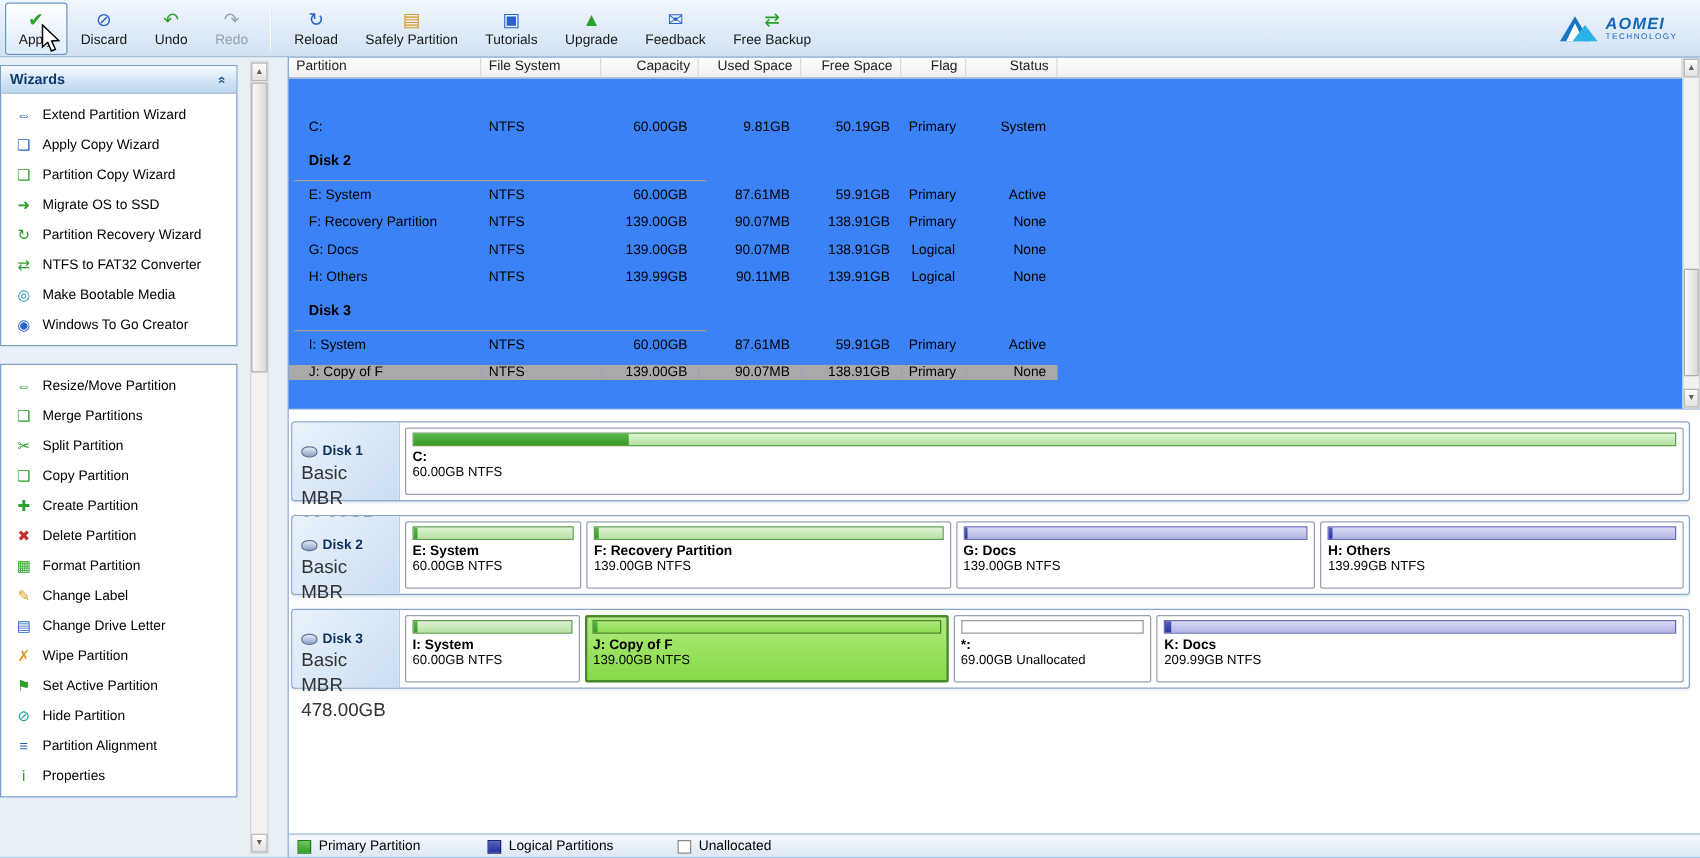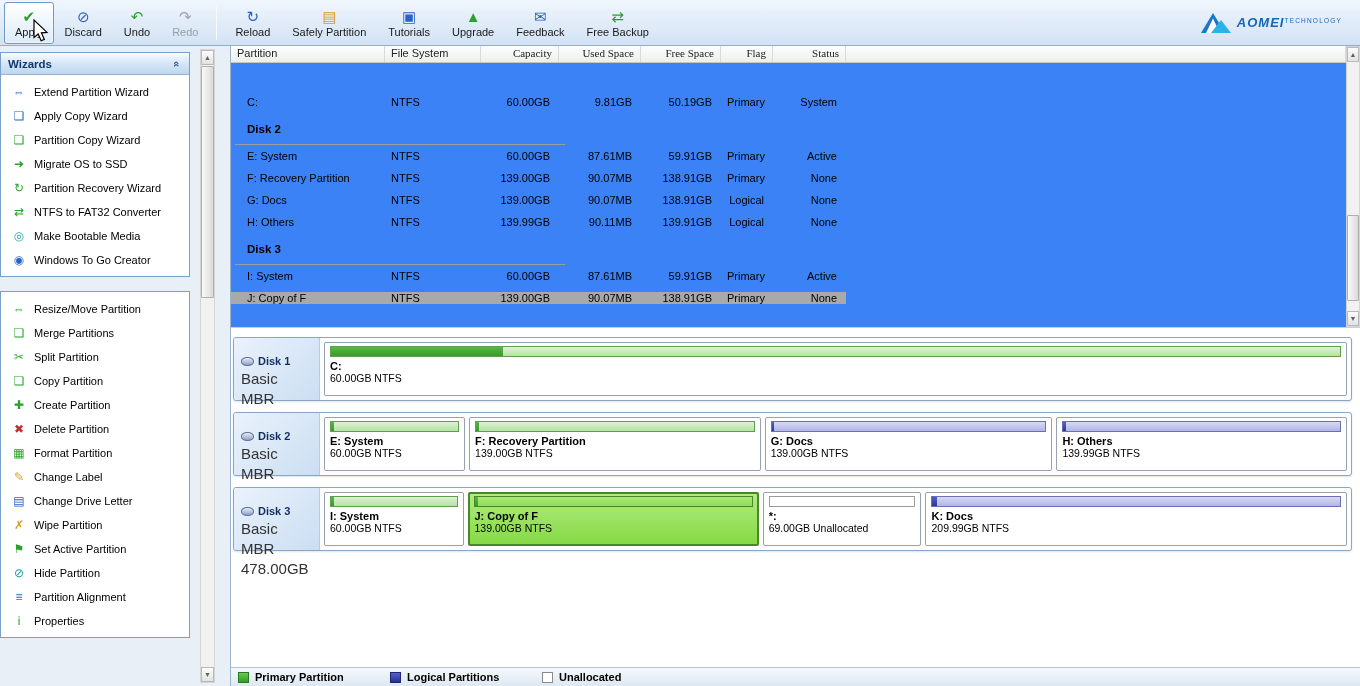--- a/index.html
+++ b/index.html
@@ -29,21 +29,21 @@
   .tb-btn.active {
     border:1px solid #6f9bcb;
     background:linear-gradient(#ffffff,#dcebfa);
     box-shadow: inset 0 0 3px #ffffff;
   }
   .tb-btn.disabled .tb-label { color:#96a0ab; }
   .tb-icon { font-size:15px; line-height:17px; height:17px; }
   .tb-label { font-size:11px; margin-top:1px; color:#1a1a1a; }
   .tb-sep { width:1px; height:34px; background:#aebfd4; border-right:1px solid #f8fbfe; margin:0 7px; }
   .brand { margin-left:auto; display:flex; align-items:center; gap:6px; padding-right:14px; }
-  .brand-text { display:flex; flex-direction:row; line-height:1; }
+  .brand-text { display:flex; flex-direction:column; line-height:1; }
   .brand-title { font-size:13px; font-weight:bold; font-style:italic; color:#1565b8; letter-spacing:1px; }
   .brand-sub { font-size:6.5px; color:#1565b8; letter-spacing:1.2px; margin-top:2px; }
 
   
   .content { flex:1; display:flex; min-height:0; }
 
   
   .sidebar-col { width:230px; flex:0 0 230px; background:#e9eff7; position:relative; overflow:hidden; padding:6px 0 0 0; }
   .panel { width:190px; border:1px solid #7ba0c8; background:#fff; margin-bottom:14px; }
   .panel-header {
@@ -88,21 +88,21 @@
   .table-section { height:282px; flex:0 0 282px; position:relative; overflow:hidden; border-bottom:1px solid #c3d1e0; }
   .t-head, .t-row { display:grid; grid-template-columns:154px 96px 78px 82px 80px 52px 73px 1fr; }
   .t-head {
     height:17px; background:linear-gradient(#fefefe,#eeeeee);
     border-bottom:1px solid #c6c6c6; margin-right:14px;
   }
   .h-cell {
     font-size:11px; color:#222; padding:1px 6px; border-right:1px solid #d9d9d9;
     white-space:nowrap; overflow:hidden;
   }
-  .h-cell.right { text-align:right;font-family:Liberation Serif, serif; }
+  .h-cell.right { text-align:right; }
   .t-body { padding-top:28px; }
   .t-row { height:22px; align-items:center; }
   .t-cell { padding:0 6px; white-space:nowrap; overflow:hidden; font-size:11px; }
   .t-cell.c-part { padding-left:16px; }
   .t-cell.c-num { text-align:right; padding-right:9px; }
   .part-row.selected .t-cell { background:#a9a9a9; }
   .part-row.selected .t-cell.filler { background:transparent; }
   .disk-row { height:32px; position:relative; align-items:end; display:block; padding-top:10px; }
   .disk-row-label { font-weight:bold; font-size:11.5px; padding-left:16px; }
   .disk-row-line { position:absolute; left:4px; bottom:0; width:330px; border-bottom:1px solid #9f9f9f; }
@@ -145,21 +145,21 @@
     border:2px solid #47882a; padding:2px 4px 2px 4px;
   }
   .part-box.selected .part-strip { background:linear-gradient(#abe87b,#8fdd55); border-color:#47882a; }
 
   
   .legend {
     height:19px; flex:0 0 19px; display:flex; align-items:center;
     background:linear-gradient(#f4f8fc,#dde8f3);
     border-top:1px solid #b3c6da; padding-left:7px;
   }
-  .legend-item { display:flex; align-items:center; gap:6px; width:152px;font-weight:bold; }
+  .legend-item { display:flex; align-items:center; gap:6px; width:152px; }
   .legend-swatch { width:11px; height:11px; display:inline-block; }
   .legend-swatch.primary { background:linear-gradient(#6cc85a,#2f9e22); border:1px solid #267a1c; }
   .legend-swatch.logical { background:linear-gradient(#5560c0,#27309a); border:1px solid #1e2578; }
   .legend-swatch.unallocated { background:#fff; border:1px solid #8a8a8a; }
   .legend-label { font-size:11px; }
 
   .cursor { position:absolute; left:31px; top:19px; z-index:50; pointer-events:none; }
 </style>
 </head>
 <body>

